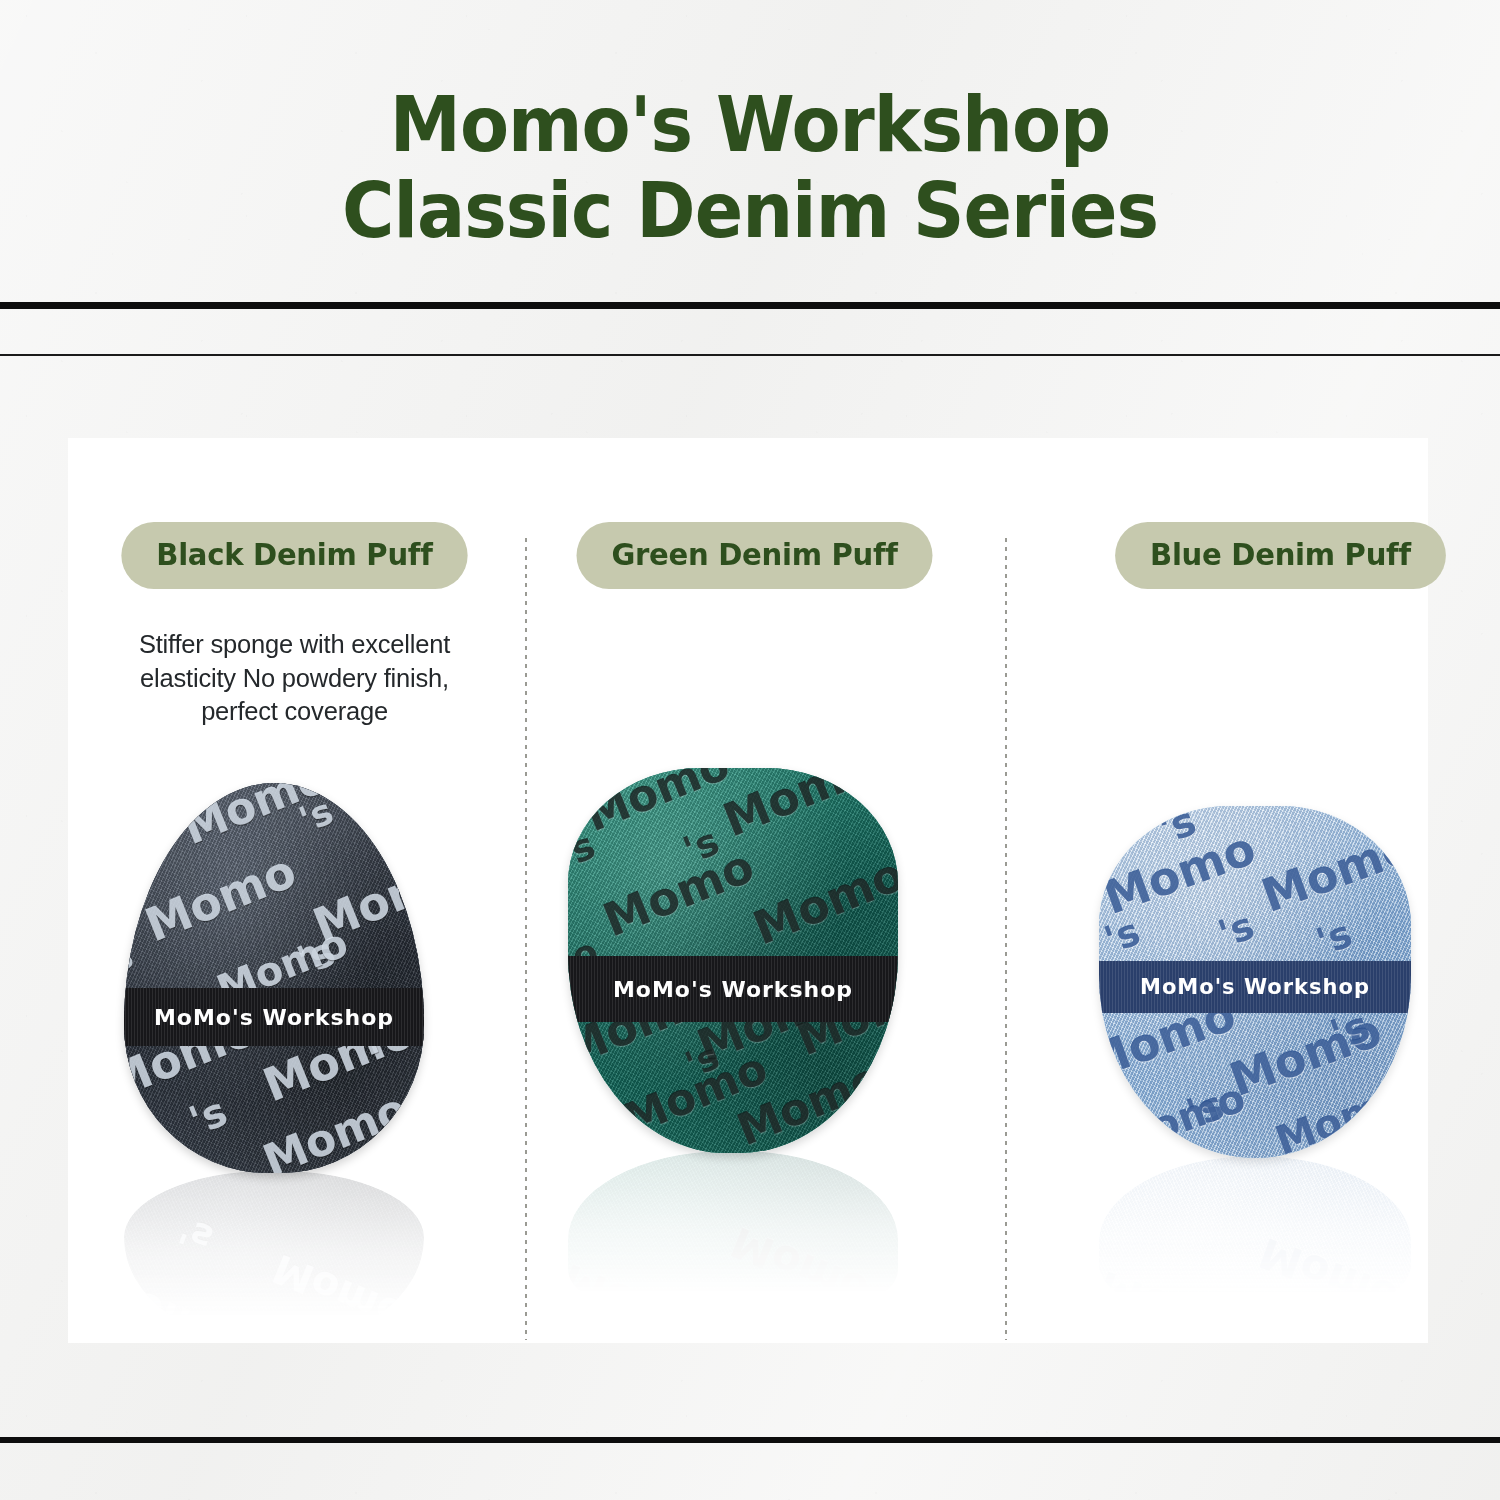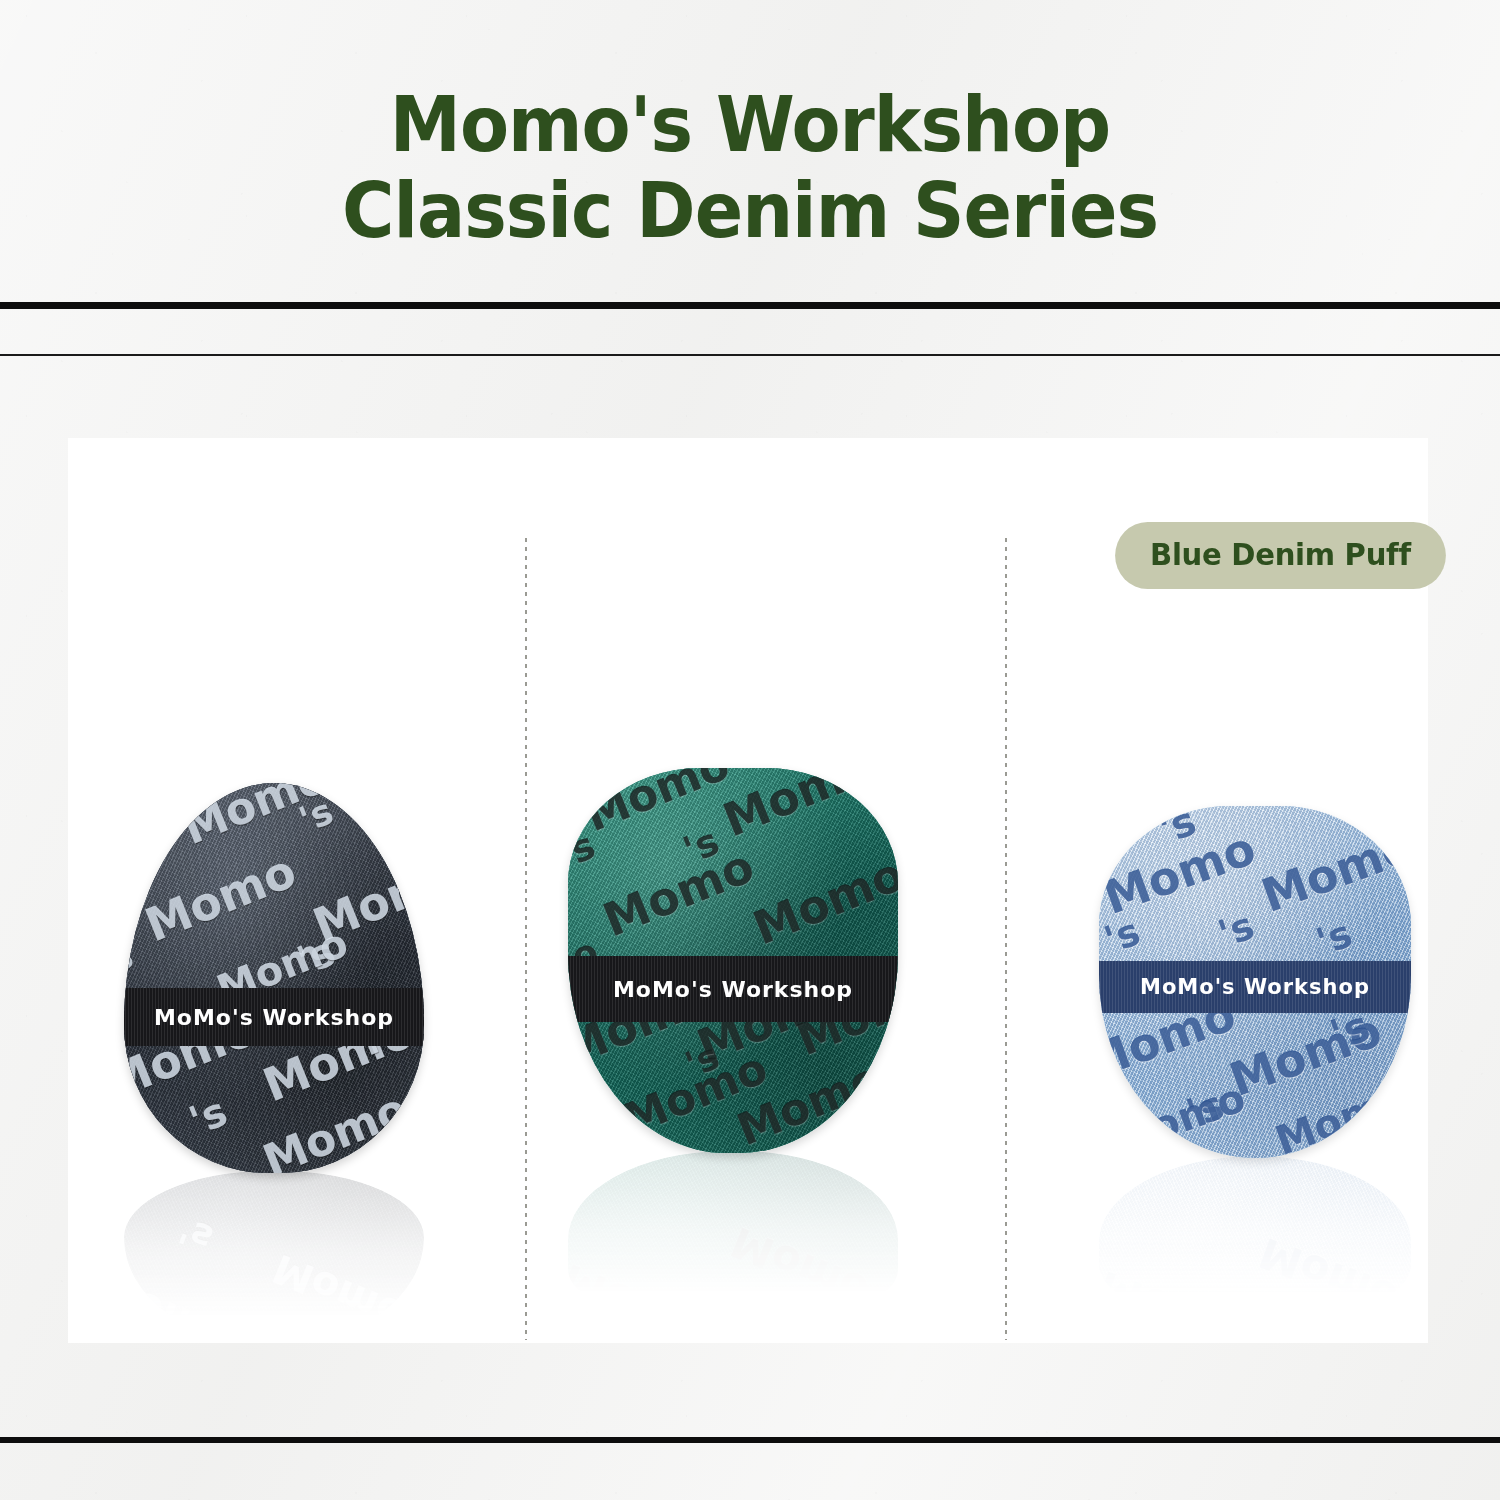--- a/index.html
+++ b/index.html
@@ -226,20 +226,26 @@
 <div class="rule-thick"></div>
 <div class="rule-thin"></div>
 <div class="rule-bottom"></div>
 
 <div class="card">
 
   <div class="divider d1"></div>
   <div class="divider d2"></div>
 
   <div class="col c1">
+    <div class="badge-wrap">
+      <span class="badge">Black Denim Puff</span>
+    </div>
+    <div class="desc">Stiffer sponge with excellent
+elasticity No powdery finish,
+perfect coverage</div>
 
     <div class="puff-stage">
       <div class="reflection refl-black">
         <div class="refl-inner denim-dark"></div>
         <div class="refl-inner">
           <div class="brandpat pat-light">
 
             <span style="left:6px;top:262px;font-size:42px;transform:rotate(-22deg);">Momo</span>
             <span style="left:186px;top:286px;font-size:40px;transform:rotate(-22deg);">Momo</span>
             <span style="left:96px;top:346px;font-size:36px;transform:rotate(-21deg);">'s</span>
@@ -263,20 +269,23 @@
           <span style="left:276px;top:262px;font-size:42px;transform:rotate(-22deg);">Mo</span>
           <span style="left:106px;top:350px;font-size:40px;transform:rotate(-22deg);">'s</span>
           <span style="left:176px;top:366px;font-size:44px;transform:rotate(-22deg);">Momo</span>
         </div>
         <div class="band band-black">MoMo's Workshop</div>
       </div>
     </div>
   </div>
 
   <div class="col c2">
+    <div class="badge-wrap">
+      <span class="badge">Green Denim Puff</span>
+    </div>
 
     <div class="puff-stage">
       <div class="reflection refl-green">
         <div class="refl-inner denim-green"></div>
         <div class="refl-inner">
           <div class="brandpat pat-dark">
 
             <span style="left:30px;top:250px;font-size:44px;transform:rotate(-22deg);">Momo</span>
             <span style="left:200px;top:290px;font-size:42px;transform:rotate(-22deg);">Momo</span>
           </div>

